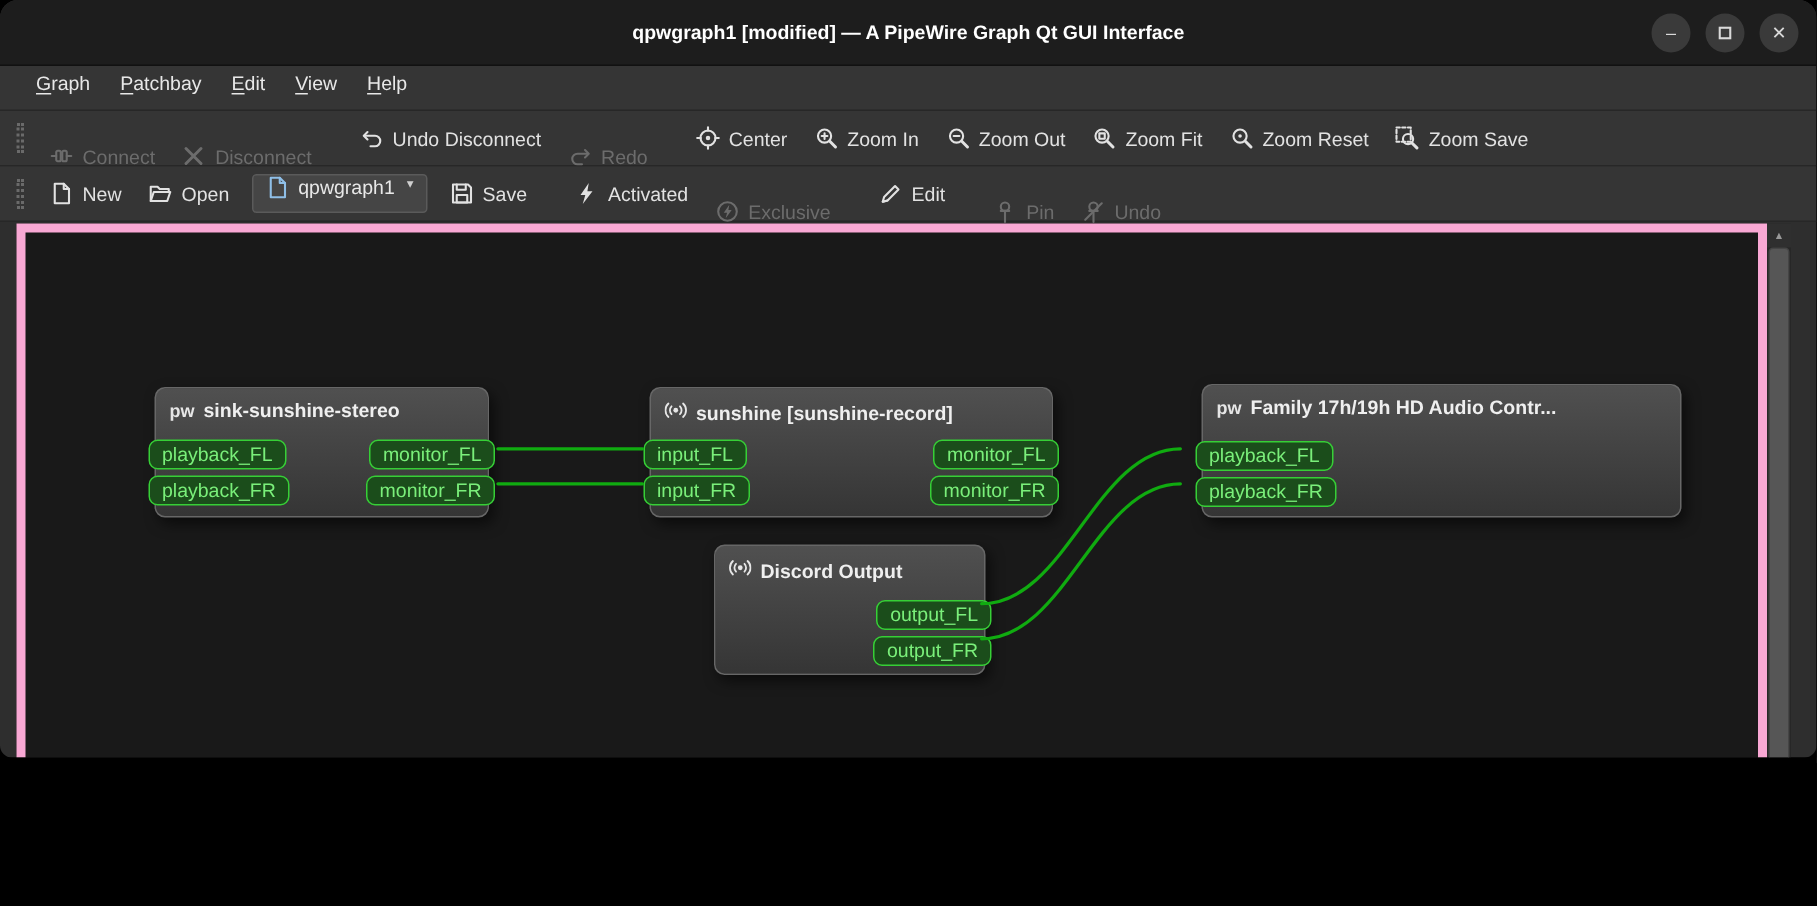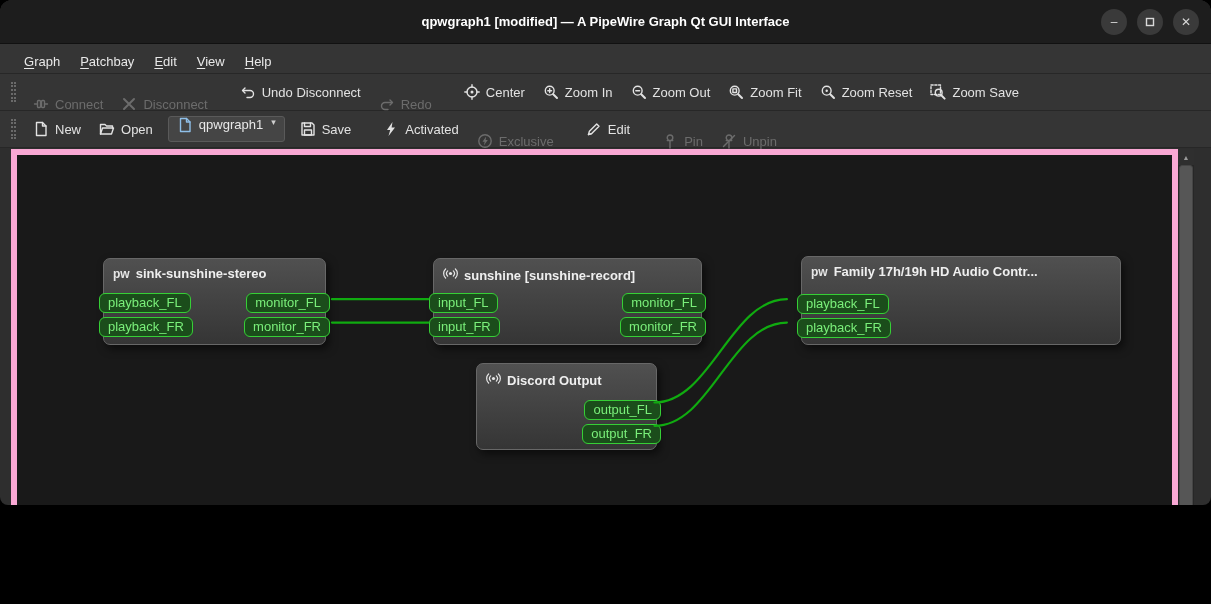--- a/index.html
+++ b/index.html
@@ -12,21 +12,21 @@
   .titlebar{position:absolute;left:0;top:0;width:100%;height:44px;background:#1d1d1d;
     display:flex;align-items:center;justify-content:center;border-bottom:1px solid #111;}
   .title{color:#ffffff;font-size:13px;font-weight:bold;}
   .winbtns{position:absolute;right:12px;top:9px;display:flex;gap:10px;}
   .wbtn{width:26px;height:26px;border-radius:50%;background:#3a3a3a;color:#d9d9d9;
     display:flex;align-items:center;justify-content:center;font-size:12px;line-height:1;}
   .wbtn svg{width:10px;height:10px;stroke:#d9d9d9;fill:none;stroke-width:1.4;}
 
   
   .menubar{position:absolute;left:0;top:44px;width:100%;height:30px;background:#353535;
-    border-bottom:1px solid #272727;display:flex;align-items:flex-end;padding-left:14px;}
+    border-bottom:1px solid #272727;display:flex;align-items:flex-start;padding-left:14px;}
   .mitem{padding:4px 10px;color:#e8e8e8;font-size:13px;white-space:nowrap;}
   .mitem u{text-underline-offset:2px;}
 
   
   .toolbar{position:absolute;left:0;width:100%;height:37px;background:#353535;
     border-bottom:1px solid #272727;display:flex;align-items:center;padding-left:8px;}
   .toolbar1{top:74px;} .toolbar2{top:111px;}
   .grip{width:5px;height:20px;margin:0 8px 0 3px;border-left:2px dotted #6a6a6a;border-right:2px dotted #6a6a6a;}
   .tbtn{display:flex;align-items:center;gap:6px;padding:0 9px;height:28px;color:#e2e2e2;
     font-size:13px;border-radius:3px;white-space:nowrap;}
@@ -316,21 +316,21 @@
     </div>
 
     <div class="tbtn disabled">
       <span class="ticon">
         <svg viewBox="0 0 16 16">
             <circle cx="8" cy="4.8" r="2.8"></circle>
             <path d="M8 7.6V15M5.2 7.6h5.6"></path>
             <path d="M2.5 13.5l11-11"></path>
           </svg>
       </span>
-        <span>Unpin</span>
+        <span>Undo</span>
     </div>
   </div>
 
   <div class="canvas">
 
     <div class="node" style="left:86px;top:103px;width:223px;height:87px;">
       <div class="node-header">
         <span class="pwglyph">pw</span>
         <span>sink-sunshine-stereo</span>
       </div>

